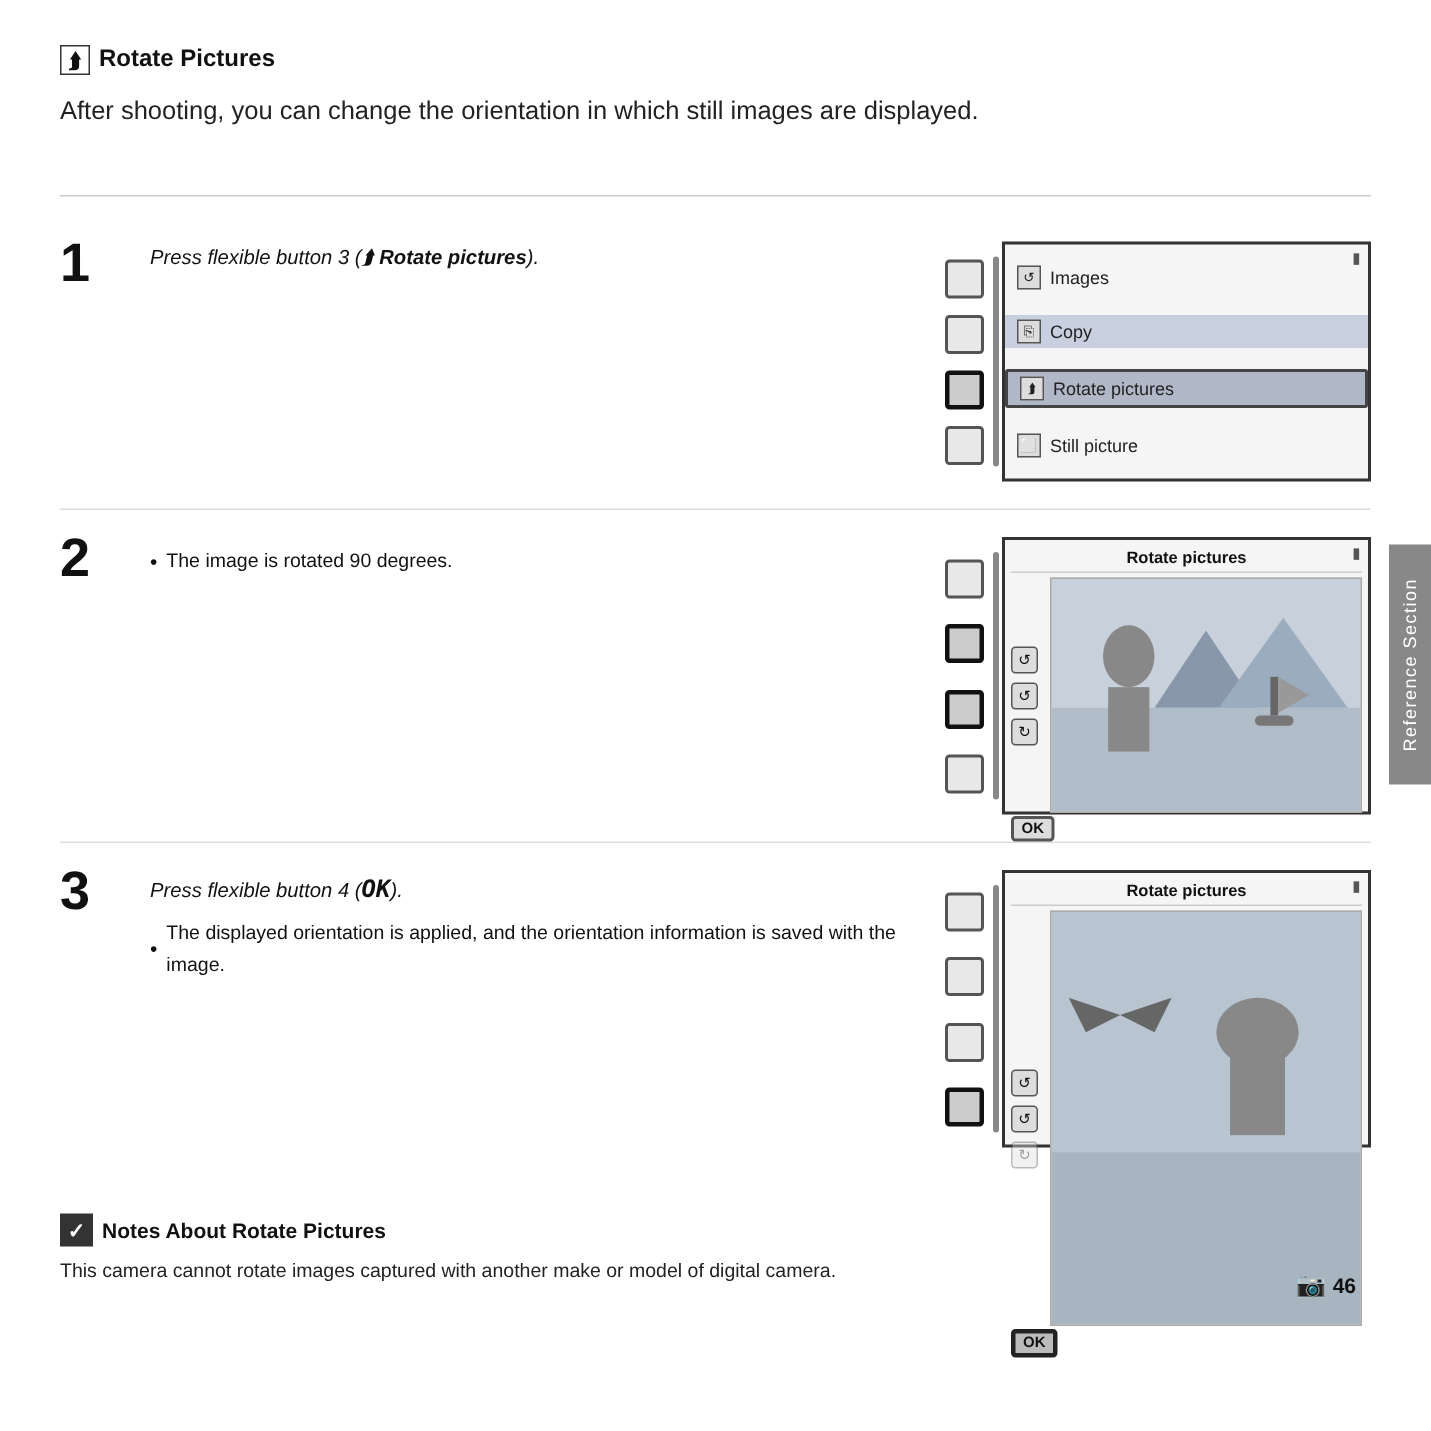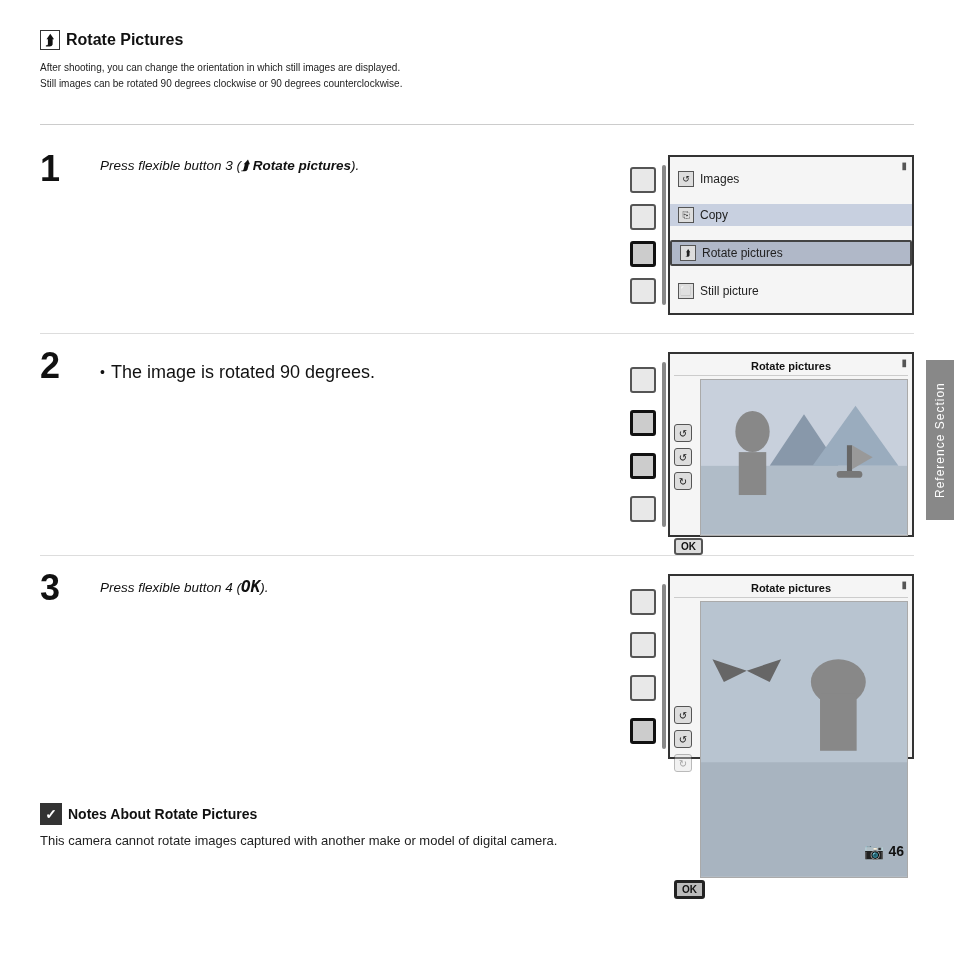--- a/index.html
+++ b/index.html
@@ -34,23 +34,23 @@
       height: 20px;
       display: inline-flex;
       align-items: center;
       justify-content: center;
       font-size: 14px;
       border: 1.5px solid #333;
       padding: 1px;
     }
 
     .intro-text {
-      font-size: 10px;
+      font-size: 17px;
       line-height: 1.6;
-      margin-bottom: 32px;
+      margin-bottom: 16px;
       color: #222;
     }
 
     hr.divider {
       border: none;
       border-top: 1px solid #ccc;
       margin: 12px 0;
     }
 
     
@@ -85,21 +85,21 @@
     .step-content p {
       margin-bottom: 4px;
       font-style: italic;
     }
 
     .step-content .bullet {
       display: flex;
       align-items: center;
       gap: 6px;
       margin-top: 6px;
-      font-size: 18px;
+      font-size: 13px;
     }
 
     .step-content .bullet::before {
       content: '•';
       font-size: 14px;
       line-height: 1.4;
     }
 
     .step-image {
       width: 290px;
@@ -380,21 +380,21 @@
 
 <div class="page">
 
   <div class="section-title">
     <span class="icon-rotate">⮭</span>
     <span>Rotate Pictures</span>
   </div>
 
   <div class="intro-text">
     <span>After shooting, you can change the orientation in which still images are displayed.</span><br>
-    <span>Still images can be rotated 90 degrees clockwise or 90 degrees counterclockwise.</span><br>
+    <br>
   </div>
 
   <hr class="divider">
 
   <div class="steps-container">
 
     <div class="step-row">
       <div class="step-number">1</div>
       <div class="step-content">
         <p>
@@ -501,20 +501,23 @@
         </div>
       </div>
     </div>
 
     <div class="step-row" style="border-bottom:none;">
       <div class="step-number">3</div>
       <div class="step-content">
         <p>
           Press flexible button 4 (<span class="sym-bold">OK</span>).
         </p>
+        <div class="bullet">
+          <span>The displayed orientation is applied, and the orientation information is saved with the image.</span>
+        </div>
       </div>
 
       <div class="step-image">
         <div class="camera-ui" style="height:185px;">
           <div class="camera-left-col" style="height:185px;">
             <div class="vert-bar"></div>
             <div class="four-btns">
               <div class="sq-btn"></div>
               <div class="sq-btn"></div>
               <div class="sq-btn"></div>

